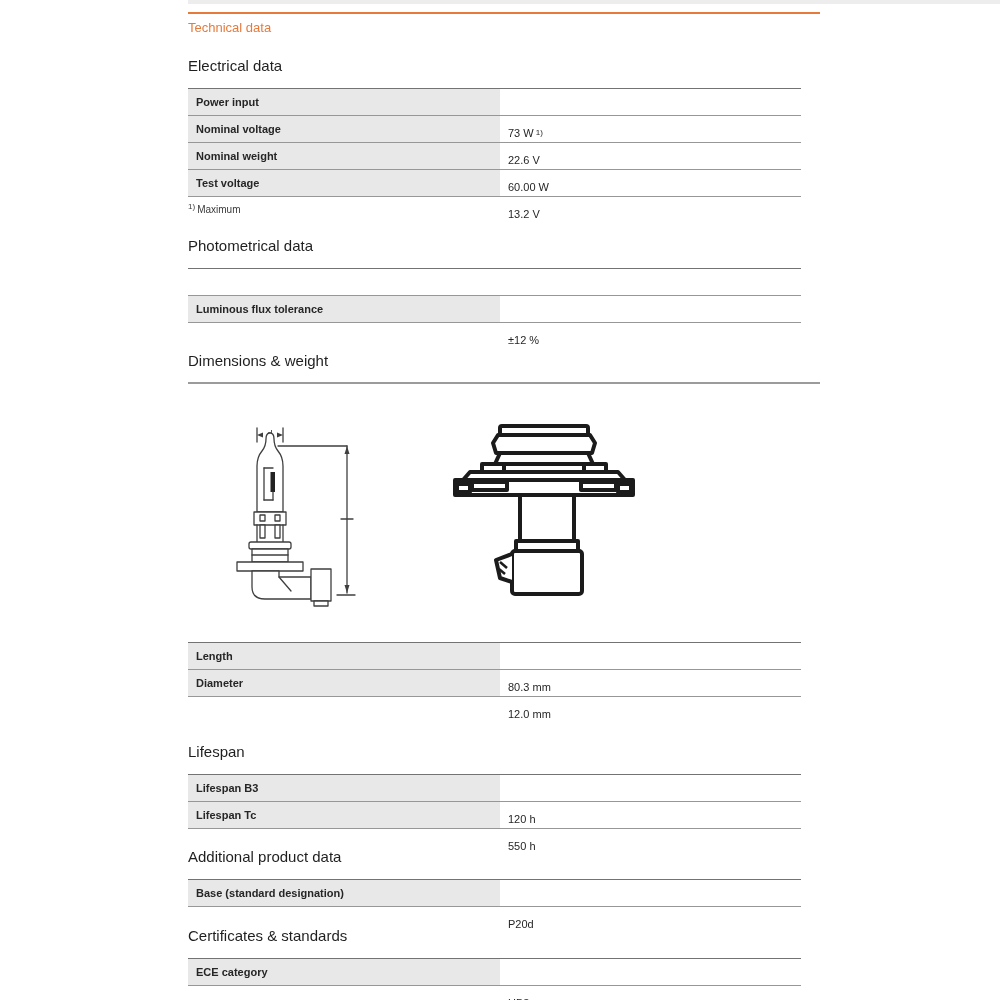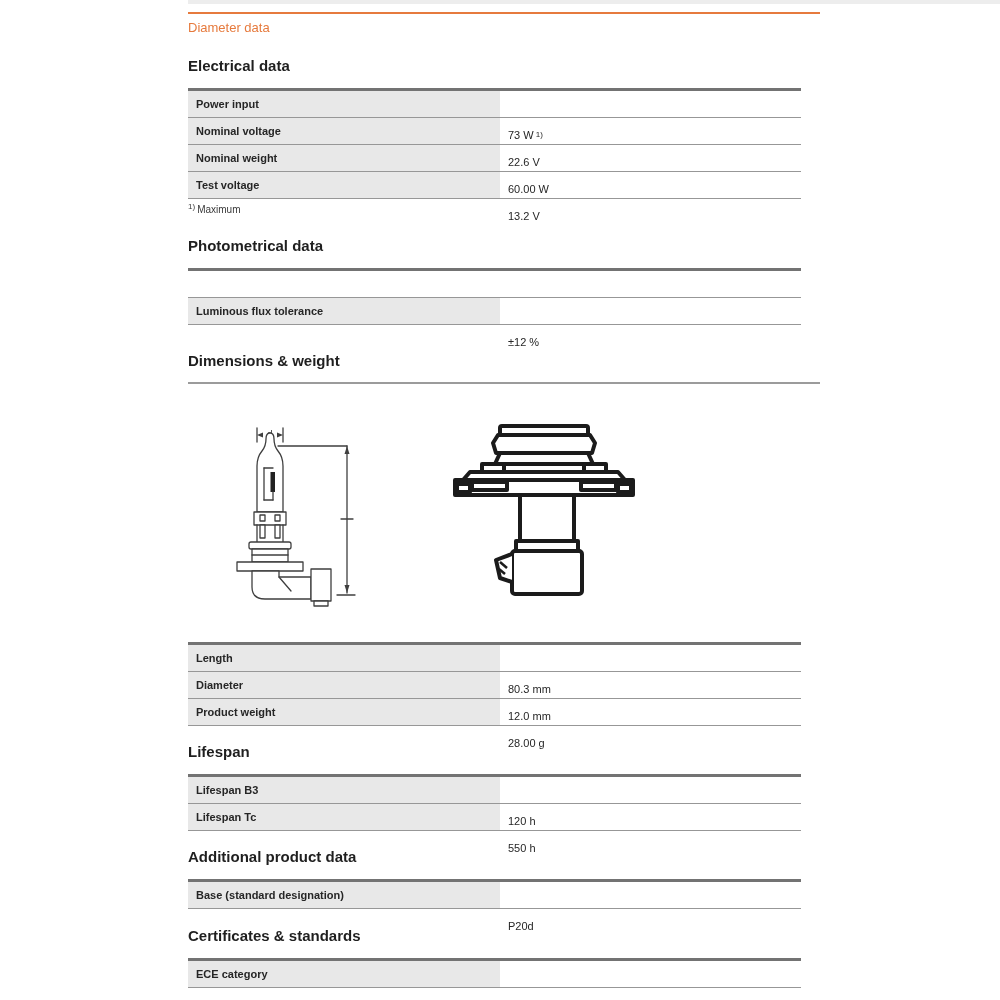--- a/index.html
+++ b/index.html
@@ -4,43 +4,43 @@
 <style>
   html,body{margin:0;padding:0;}
   body{
     width:1000px;height:1000px;position:relative;background:#ffffff;
     font-family:"Liberation Sans",sans-serif;color:#2e2e2e;overflow:hidden;
   }
   .abs{position:absolute;}
   .top-strip{left:188px;top:0;width:812px;height:4px;background:#ededed;}
   .accent-rule{left:188px;top:12px;width:632px;height:2px;background:#e67a3d;}
   .tech-link{left:188px;top:20px;font-size:13px;color:#e67a3d;cursor:pointer;}
-  .sec-heading{left:188px;font-size:15px;font-weight:700;color:#1f1f1f;}
+  .sec-heading{left:188px;font-size:15px;font-weight:400;color:#1f1f1f;}
   .gray-rule{left:188px;top:382px;width:632px;height:2px;background:#9b9b9b;}
-  .dtable{left:188px;width:613px;border-top:3px solid #737373;}
+  .dtable{left:188px;width:613px;border-top:1px solid #737373;}
   .drow{display:flex;height:26px;border-bottom:1px solid #979797;font-size:11px;}
   .dlabel{width:304px;padding-left:8px;background:#e8e8e8;font-weight:700;
           display:flex;align-items:center;color:#262626;}
   .dvalue{padding-left:8px;display:flex;align-items:center;color:#262626;margin-top:44px;}
   .dvalue sup{font-size:8px;margin-left:2px;position:relative;top:-1px;}
   .footnote{left:188px;top:202px;font-size:10px;color:#3a3a3a;}
   .footnote sup{font-size:8px;margin-right:2px;}
   .drawing{background:transparent;}
   svg{display:block;}
   .thin{stroke:#3f3f3f;stroke-width:1.3;fill:none;stroke-linejoin:round;stroke-linecap:round;}
   .thinfill{stroke:#3f3f3f;stroke-width:1.3;fill:#ffffff;stroke-linejoin:round;}
   .bold-ln{stroke:#1b1b1b;stroke-width:4;fill:#ffffff;stroke-linejoin:round;stroke-linecap:round;}
   .dimtxt{font-size:10px;fill:#3f3f3f;font-family:"Liberation Sans",sans-serif;}
 </style>
 </head>
 <body>
 
 <div class="abs top-strip"></div>
 <div class="abs accent-rule"></div>
-<div class="abs tech-link">Diameter data</div>
+<div class="abs tech-link">Technical data</div>
 
 <div class="abs sec-heading" style="top:57px">Electrical data</div>
 <div class="abs dtable" style="top:88px">
   <div class="drow">
     <div class="dlabel">Power input</div>
     <div class="dvalue">
         <span>73 W</span>
         <sup>1)</sup>
       </div>
   </div>
@@ -164,26 +164,20 @@
     <div class="dvalue">
         <span>80.3 mm</span>
       </div>
   </div>
   <div class="drow">
     <div class="dlabel">Diameter</div>
     <div class="dvalue">
         <span>12.0 mm</span>
       </div>
   </div>
-  <div class="drow">
-    <div class="dlabel">Product weight</div>
-    <div class="dvalue">
-        <span>28.00 g</span>
-      </div>
-  </div>
 </div>
 
 <div class="abs sec-heading" style="top:743px">Lifespan</div>
 <div class="abs dtable" style="top:774px">
   <div class="drow">
     <div class="dlabel">Lifespan B3</div>
     <div class="dvalue">
         <span>120 h</span>
       </div>
   </div>

